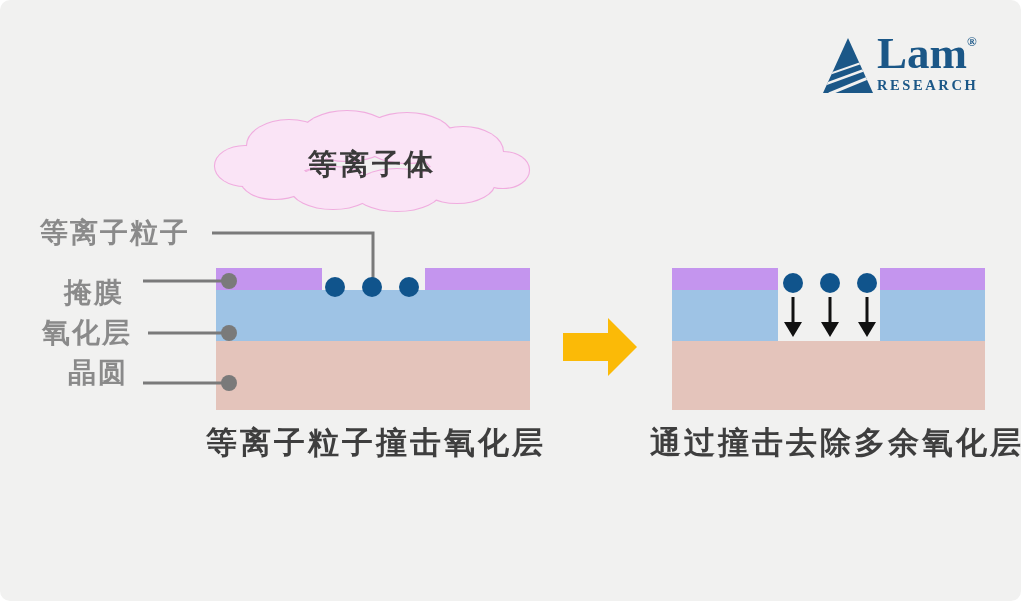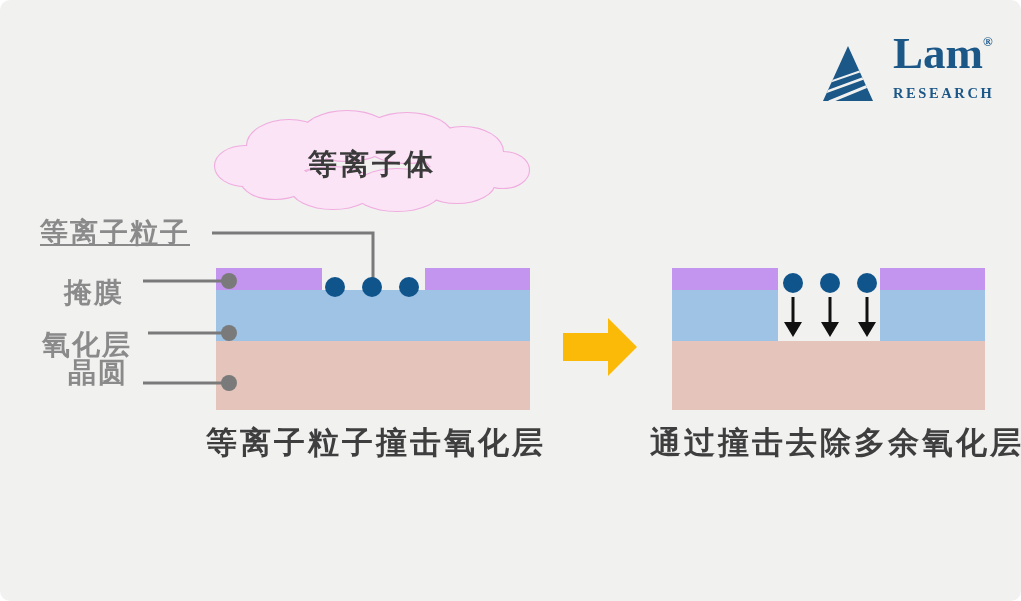--- a/index.html
+++ b/index.html
@@ -1,24 +1,24 @@
 <!DOCTYPE html>
 <html style="--page_bg: #F1F1F0; --logo: #1B5787; --mask: #C495EE; --oxide: #9EC3E5; --wafer: #E4C4BB; --particle: #10548C; --arrow: #FBBA07; --cloud_fill: #FAE4F6; --cloud_stroke: #F0ACDF; --label_gray: #8A8A8A; --line_gray: #7A7A7A; --caption_dark: #3E3E3E; --impact_arrow: #111111;"><head>
 <meta charset="utf-8">
 <style>
   html,body{margin:0;padding:0;}
   body{background:#ffffff;font-family:"Liberation Sans",sans-serif;}
   .canvas{position:relative;width:1021px;height:601px;background:var(--page_bg,#F1F1F0);overflow:hidden;border-radius:10px;}
 
   
-  .logo{position:absolute;left:823px;top:33px;display:flex;align-items:flex-end;gap:20px;}
+  .logo{position:absolute;left:823px;top:33px;display:flex;align-items:flex-end;gap:4px;}
   .logo-text{display:flex;flex-direction:column;align-items:flex-start;line-height:1;}
   .logo-brand{font-family:"Liberation Serif",serif;font-size:45px;font-weight:600;color:var(--logo,#1B5787);line-height:0.92;}
   .logo-brand sup{font-size:13px;vertical-align:22px;}
-  .logo-sub{font-family:"Liberation Serif",serif;font-size:14.5px;font-weight:600;letter-spacing:2.6px;color:var(--logo,#1B5787);margin-top:12px;}
+  .logo-sub{font-family:"Liberation Serif",serif;font-size:14.5px;font-weight:600;letter-spacing:2.6px;color:var(--logo,#1B5787);margin-top:4px;}
 
   
   .cloud{position:absolute;left:205px;top:106px;}
   .cloud-stroke{fill:var(--cloud_fill,#FAE4F6);stroke:var(--cloud_stroke,#F0ACDF);stroke-width:2.2;}
   .cloud-fill{fill:var(--cloud_fill,#FAE4F6);stroke:none;}
   .cloud-label{font-family:"Liberation Sans",sans-serif;font-size:29px;font-weight:bold;fill:#3A3A3A;letter-spacing:3px;}
 
   
   .side-label{position:absolute;font-size:28px;font-weight:bold;color:var(--label_gray,#8A8A8A);letter-spacing:2px;line-height:34px;white-space:nowrap;}
 
@@ -78,23 +78,23 @@
         <ellipse cx="192" cy="84" rx="44" ry="21"></ellipse>
         <ellipse cx="128" cy="82" rx="42" ry="21"></ellipse>
         <ellipse cx="70" cy="74" rx="34" ry="19"></ellipse>
       </g>
     </defs>
     <use href="#cloudShape" class="cloud-stroke"></use>
     <use href="#cloudShape" class="cloud-fill"></use>
     <text class="cloud-label" x="167" y="68" text-anchor="middle">等离子体</text>
   </svg>
 
-  <div class="side-label" style="left:40px;top:216px;text-decoration:underline;">等离子粒子</div>
+  <div class="side-label" style="left:40px;top:216px;">等离子粒子</div>
   <div class="side-label" style="left:64px;top:276px;">掩膜</div>
-  <div class="side-label" style="left:42px;top:328px;">氧化层</div>
+  <div class="side-label" style="left:42px;top:316px;">氧化层</div>
   <div class="side-label" style="left:68px;top:356px;">晶圆</div>
 
   <div>
     <div class="layer mask" style="left:216px;top:268px;width:106px;height:22px;"></div>
     <div class="layer mask" style="left:425px;top:268px;width:105px;height:22px;"></div>
     <div class="layer oxide" style="left:216px;top:290px;width:314px;height:51px;"></div>
     <div class="layer wafer" style="left:216px;top:341px;width:314px;height:69px;"></div>
   </div>
 
   <div>

